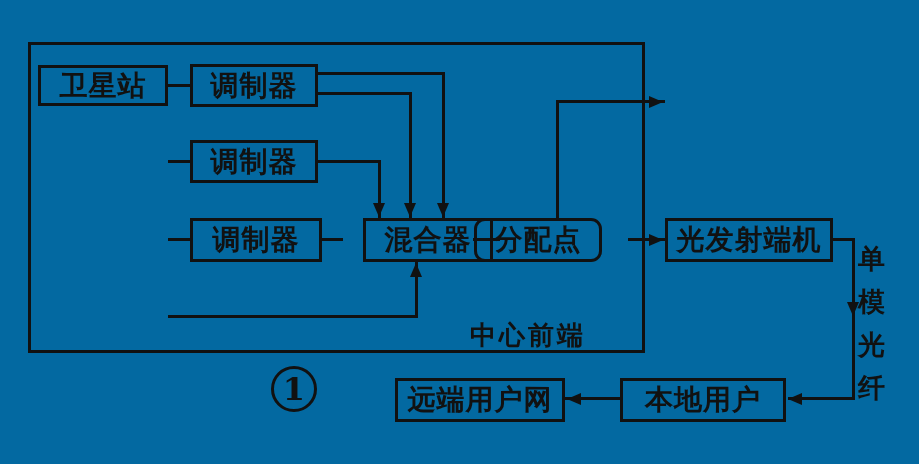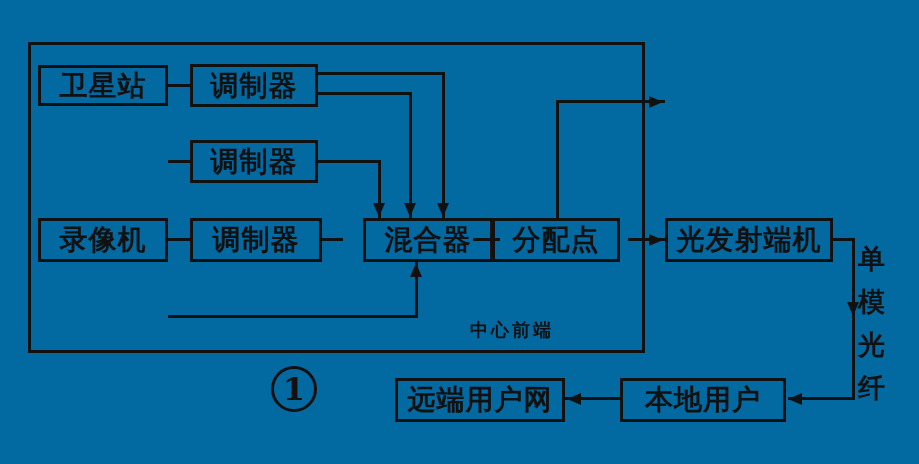--- a/index.html
+++ b/index.html
@@ -37,24 +37,23 @@
 </head>
 <body>
 
 <div class="canvas">
 
   <div class="outer" style="left:28px; top:42px; width:617px; height:311px;"></div>
 
   <div class="box" style="left:38px; top:65px; width:130px; height:41px;">卫星站</div>
   <div class="box" style="left:190px; top:64px; width:128px; height:43px;">调制器</div>
   <div class="box" style="left:190px; top:140px; width:128px; height:43px;">调制器</div>
-  <div class="box" style="left:38px; top:218px; width:130px; height:44px;">录像机</div>
   <div class="box" style="left:190px; top:218px; width:132px; height:44px;">调制器</div>
   <div class="box" style="left:343px; top:218px; width:130px; height:44px;margin-left:20px;">混合器</div>
-  <div class="box" style="left:492px; top:218px; width:128px; height:44px;">分配点</div>
+  <div class="box" style="left:474px; top:218px; width:128px; height:44px;border-radius:11px;">分配点</div>
   <div class="box" style="left:395px; top:378px; width:170px; height:44px;">远端用户网</div>
   <div class="box" style="left:665px; top:218px; width:168px; height:44px;">光发射端机</div>
   <div class="box" style="left:620px; top:378px; width:166px; height:44px;">本地用户</div>
 
   <div class="hl" style="left:168px; top:84px;  width:22px;"></div>
   <div class="hl" style="left:168px; top:160px; width:22px;"></div>
   <div class="hl" style="left:168px; top:238px; width:22px;"></div>
 
   <div class="hl" style="left:318px; top:72px;  width:127px;"></div>
   <div class="vl" style="left:442px; top:72px;  height:146px;"></div>
@@ -84,21 +83,21 @@
 
   <div class="hl" style="left:833px; top:238px; width:22px;"></div>
   <div class="vl" style="left:852px; top:238px; height:162px;"></div>
   <div class="arr d" style="left:847px; top:302px;"></div>
   <div class="hl" style="left:788px; top:397px; width:67px;"></div>
   <div class="arr l" style="left:788px; top:393px;"></div>
 
   <div class="hl" style="left:565px; top:397px; width:55px;"></div>
   <div class="arr l" style="left:567px; top:393px;"></div>
 
-  <div class="lbl" style="left:470px; top:318px; font-size:18px; letter-spacing:3px;">中心前端</div>
+  <div class="lbl" style="left:470px; top:318px; font-size:26px; letter-spacing:3px;">中心前端</div>
 
   <div class="circ" style="left:271px; top:366px; width:46px; height:46px; font-size:32px;">1</div>
 
   <div class="fiber" style="left:858px; top:241px;">
     <span>单</span>
     <span>模</span>
     <span>光</span>
     <span>纤</span>
   </div>
 

